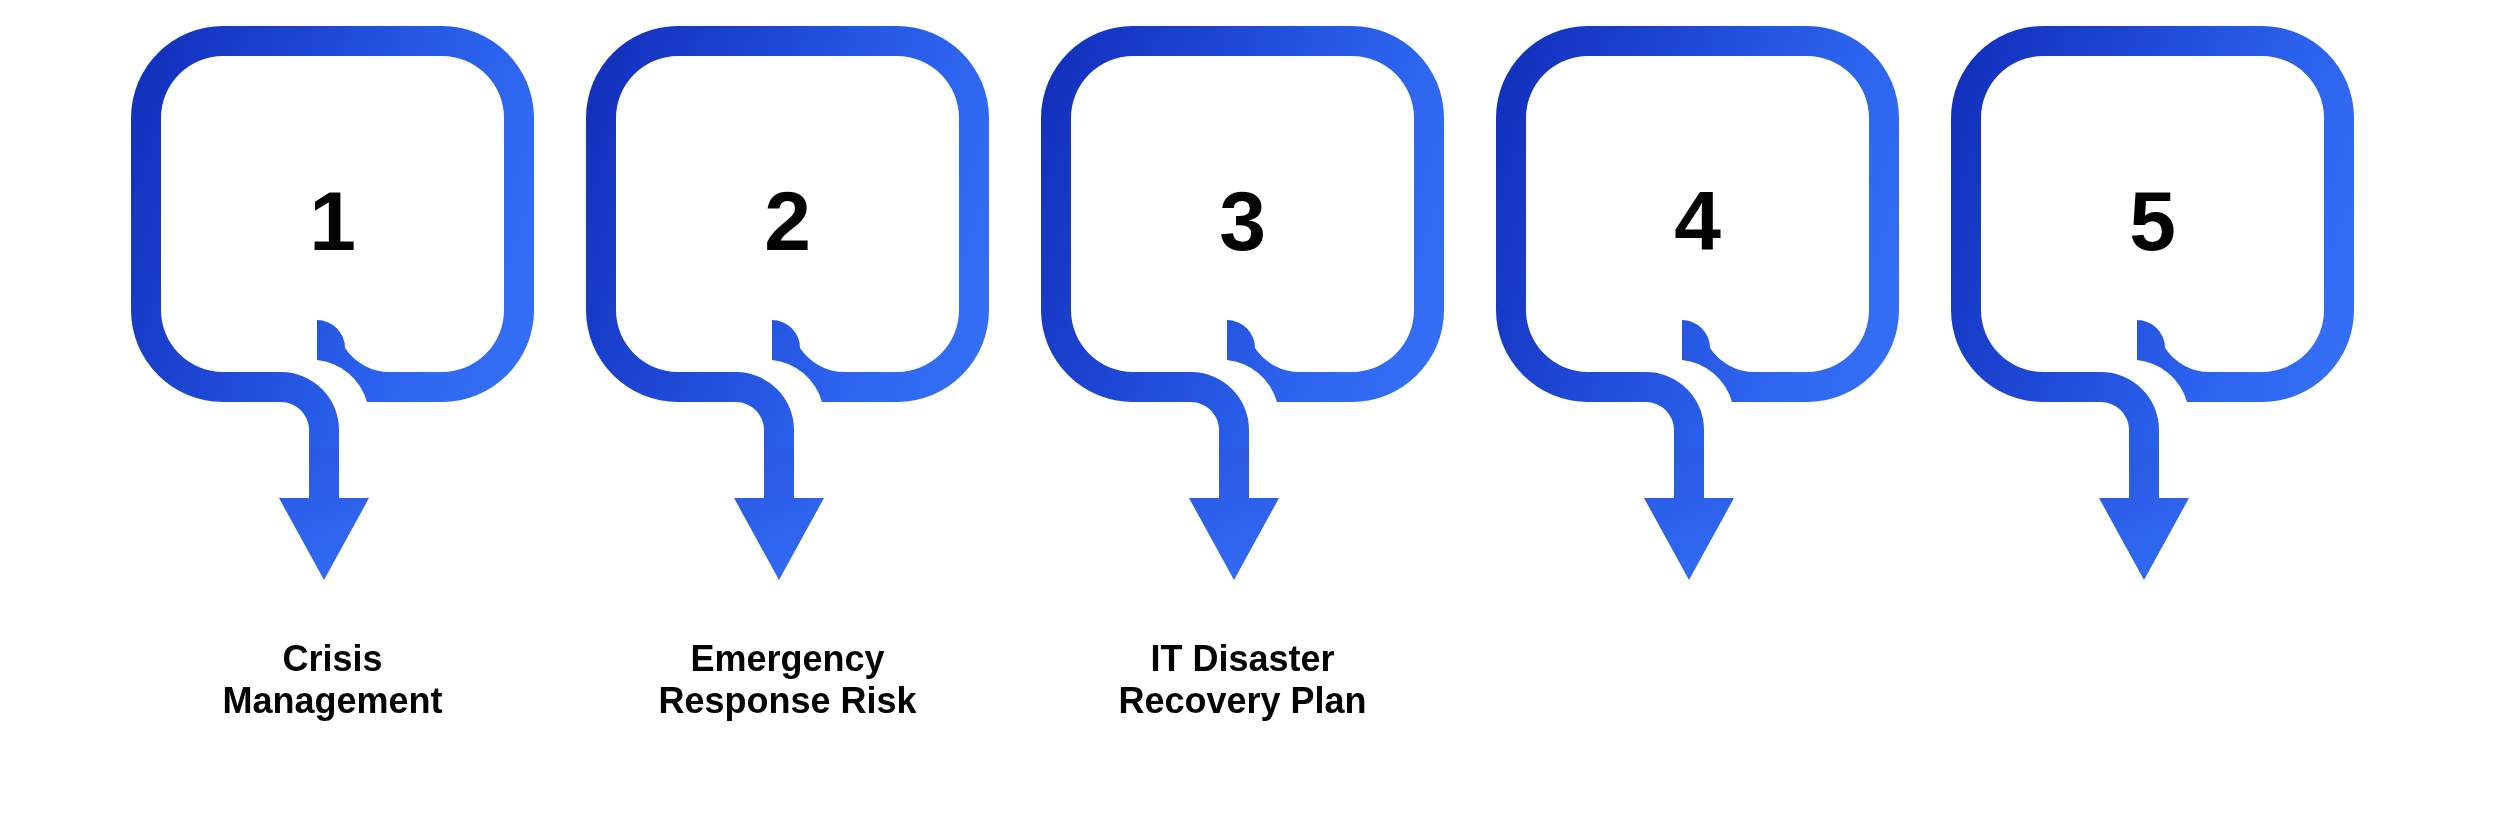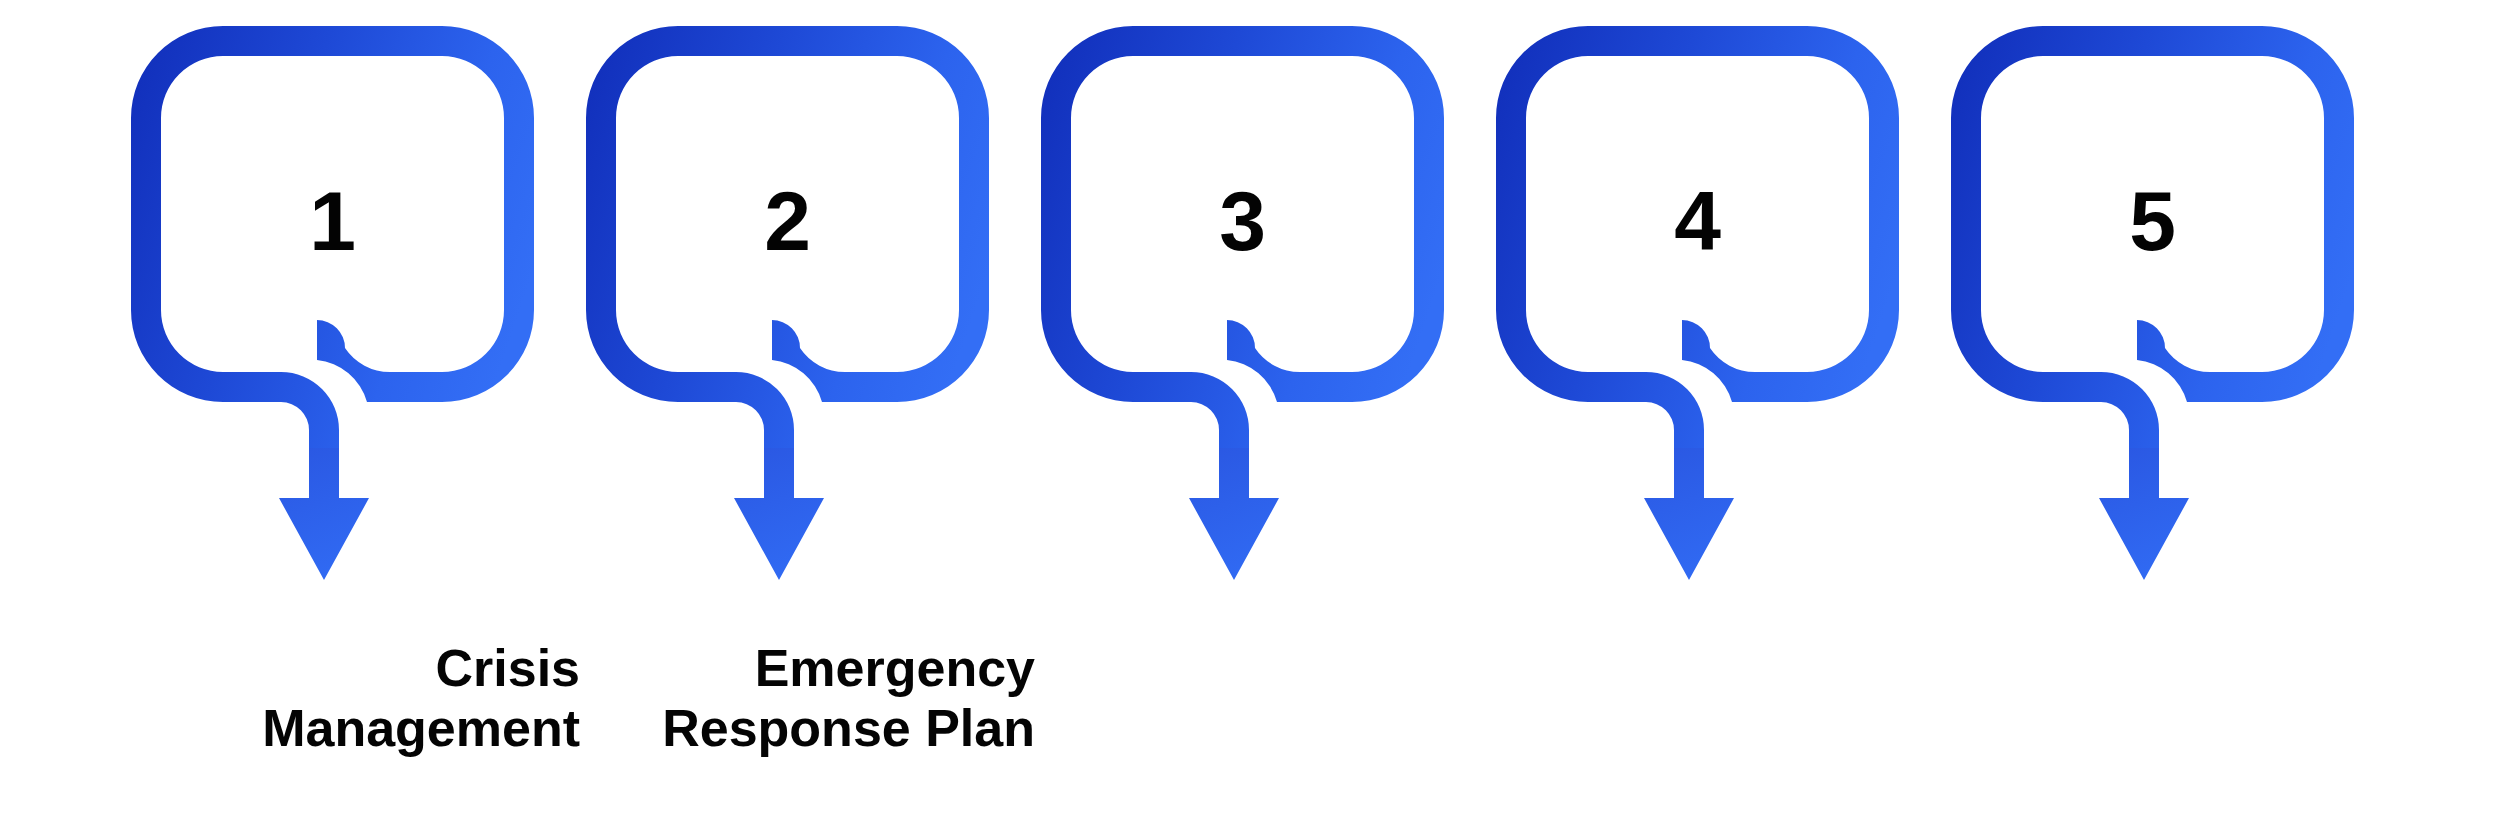--- a/index.html
+++ b/index.html
@@ -45,22 +45,22 @@
     font-weight: bold;
     color: #030303;
     font-family: "Liberation Sans", sans-serif;
     letter-spacing: 0px;
   }
   .step-label {
     position: absolute;
     left: -20px;
     top: 638px;
     width: 495px;
-    text-align: right;
-    font-size: 52px;
+    text-align: center;
+    font-size: 36px;
     line-height: 1.16;
     font-weight: bold;
     color: #040404;
     font-family: "Liberation Sans", sans-serif;
     white-space: pre-line;
   }
 </style>
 </head>
 <body>
 
@@ -114,21 +114,21 @@
         L 262,402 A 58,58 0 0 0 212,360 L 212,320 A 28,28 0 0 1 240,348
         A 54,54 0 0 0 285,372 L 337,372 A 62,62 0 0 0 399,310 L 399,118
         A 62,62 0 0 0 337,56 L 118,56 A 62,62 0 0 0 56,118 L 56,310
         A 62,62 0 0 0 118,372 L 176,372 A 58,58 0 0 1 234,430 L 234,470
         L 204,470 L 204,430 A 28,28 0 0 0 176,402 L 118,402
         A 92,92 0 0 1 26,310 L 26,118 A 92,92 0 0 1 118,26 Z"></path>
       <path fill="url(#a2)" d="M 204,448 L 234,448 L 234,498 L 264,498 L 219,580 L 174,498 L 204,498 Z"></path>
     </svg>
     <div class="step-number">2</div>
     <div class="step-label">Emergency
-Response Plan</div>
+Response Risk</div>
   </div>
 
   <div class="step" style="left:1015px;">
     <svg class="step-svg" viewBox="0 0 455 640" aria-hidden="true">
       <defs>
         <linearGradient id="g3" x1="0" y1="0.18" x2="1" y2="0.55">
           <stop offset="0%" stop-color="#1231bd"></stop>
           <stop offset="38%" stop-color="#1e49d6"></stop>
           <stop offset="75%" stop-color="#2c63ee"></stop>
           <stop offset="100%" stop-color="#336ef5"></stop>
@@ -142,20 +142,22 @@
         M 118,26 L 337,26 A 92,92 0 0 1 429,118 L 429,310 A 92,92 0 0 1 337,402
         L 262,402 A 58,58 0 0 0 212,360 L 212,320 A 28,28 0 0 1 240,348
         A 54,54 0 0 0 285,372 L 337,372 A 62,62 0 0 0 399,310 L 399,118
         A 62,62 0 0 0 337,56 L 118,56 A 62,62 0 0 0 56,118 L 56,310
         A 62,62 0 0 0 118,372 L 176,372 A 58,58 0 0 1 234,430 L 234,470
         L 204,470 L 204,430 A 28,28 0 0 0 176,402 L 118,402
         A 92,92 0 0 1 26,310 L 26,118 A 92,92 0 0 1 118,26 Z"></path>
       <path fill="url(#a3)" d="M 204,448 L 234,448 L 234,498 L 264,498 L 219,580 L 174,498 L 204,498 Z"></path>
     </svg>
     <div class="step-number">3</div>
+    <div class="step-label">IT Disaster
+Recovery Plan</div>
   </div>
 
   <div class="step" style="left:1470px;">
     <svg class="step-svg" viewBox="0 0 455 640" aria-hidden="true">
       <defs>
         <linearGradient id="g4" x1="0" y1="0.18" x2="1" y2="0.55">
           <stop offset="0%" stop-color="#1231bd"></stop>
           <stop offset="38%" stop-color="#1e49d6"></stop>
           <stop offset="75%" stop-color="#2c63ee"></stop>
           <stop offset="100%" stop-color="#336ef5"></stop>

